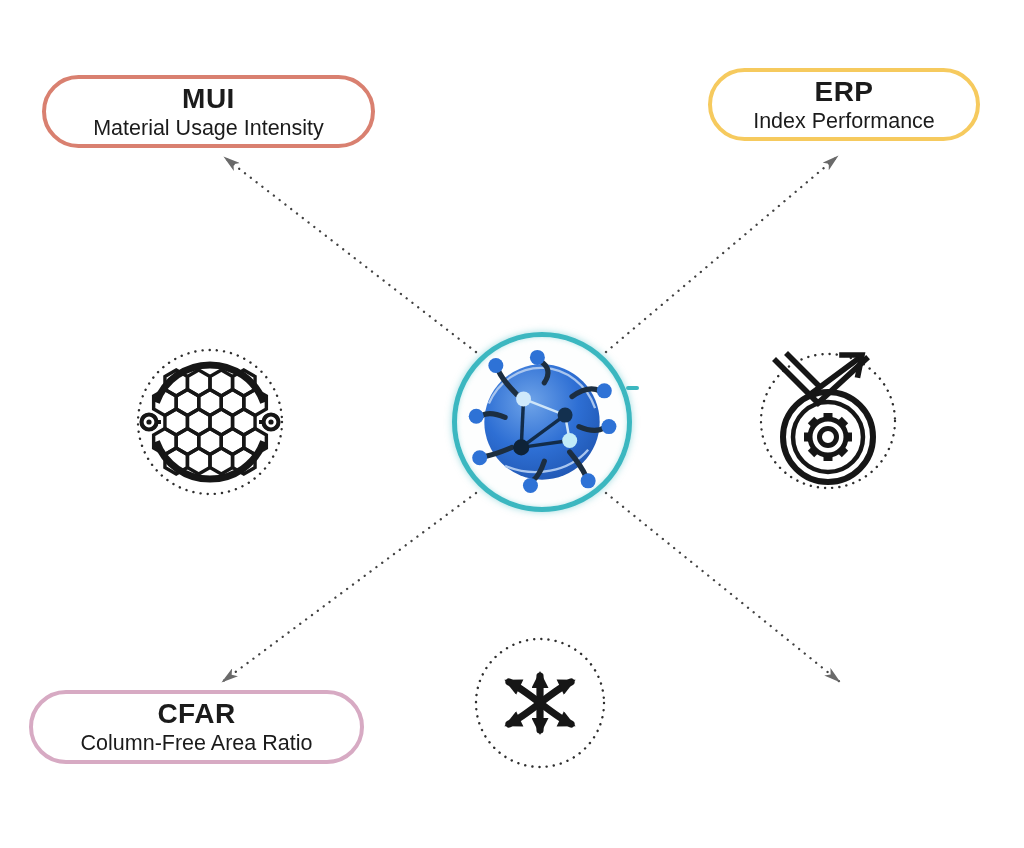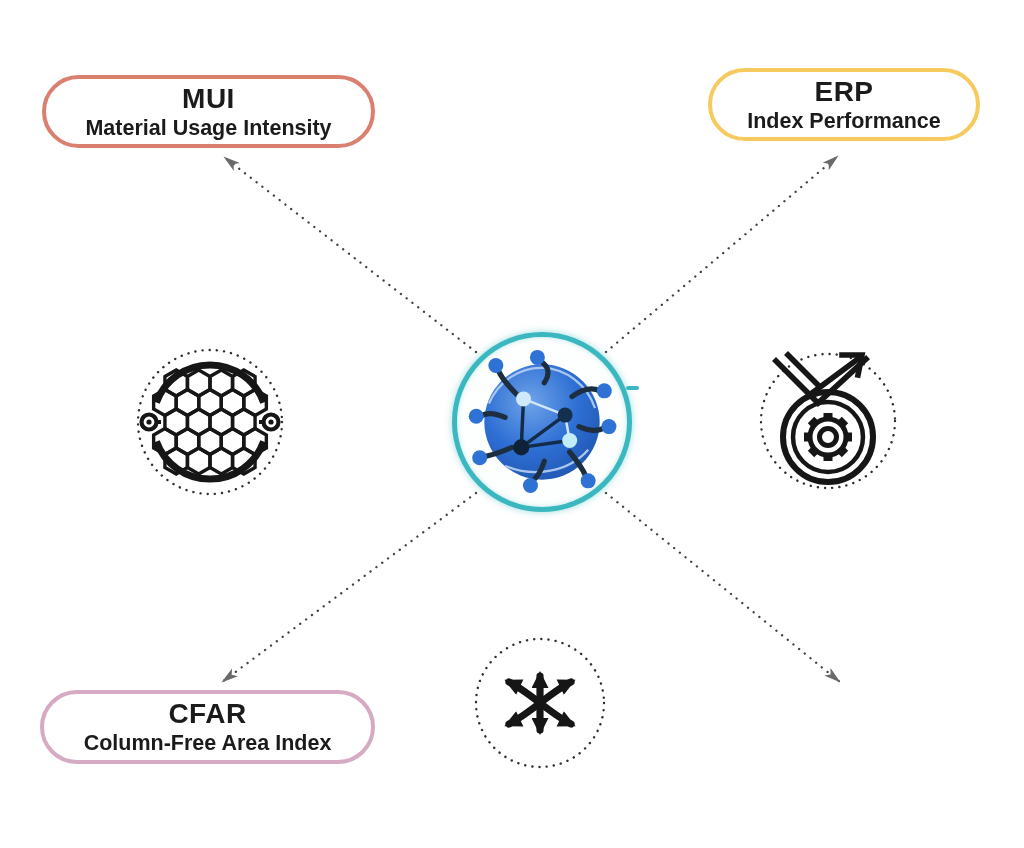--- a/index.html
+++ b/index.html
@@ -3,21 +3,21 @@
 <meta charset="utf-8">
 <style>
   html,body{margin:0;padding:0;background:#ffffff;}
   body{width:1024px;height:848px;overflow:hidden;font-family:"Liberation Sans",sans-serif;}
   .canvas{position:relative;width:829px;height:848px;background:#ffffff;}
 
   
   .metric{position:absolute;box-sizing:border-box;border:4px solid #ccc;border-radius:40px;
           background:#fff;display:flex;flex-direction:column;align-items:center;justify-content:center;}
   .metric .abbr{font-size:28px;font-weight:700;color:#1b1b1b;line-height:32px;letter-spacing:.5px;}
-  .metric .label{font-size:21.5px;font-weight:700;color:#1b1b1b;line-height:26px;}
+  .metric .label{font-size:21.5px;font-weight:400;color:#1b1b1b;line-height:26px;}
 
   
   svg.overlay{position:absolute;left:0;top:0;}
   .conn{fill:none;stroke:#424242;stroke-width:2.3;stroke-dasharray:0.1 7.2;stroke-linecap:round;}
   .conn-head{fill:#6a6a6a;}
 
   
   .hub-ring{position:absolute;left:452px;top:332px;width:180px;height:180px;box-sizing:border-box;
             border:5px solid #3bb7c0;border-radius:50%;display:flex;align-items:center;justify-content:center;
             box-shadow:0 0 7px rgba(59,183,192,.5), inset 0 0 5px rgba(59,183,192,.35);background:#fdfefe;}
@@ -49,23 +49,23 @@
   <div class="metric" style="left: 42px; top: 75px; width: 333px; height: 73px; border-color: rgb(217, 128, 112);">
     <div class="abbr">MUI</div>
     <div class="label">Material Usage Intensity</div>
   </div>
 
   <div class="metric" style="left: 708px; top: 68px; width: 272px; height: 73px; border-color: rgb(246, 202, 94);">
     <div class="abbr">ERP</div>
     <div class="label">Index Performance</div>
   </div>
 
-  <div class="metric" style="left: 40px; top: 690px; width: 335px; height: 74px; border-color: rgb(215, 170, 195);">
+  <div class="metric" style="left: 29px; top: 690px; width: 335px; height: 74px; border-color: rgb(215, 170, 195);">
     <div class="abbr">CFAR</div>
-    <div class="label">Column-Free Area Index</div>
+    <div class="label">Column-Free Area Ratio</div>
   </div>
 
 
   <div class="hub-ring" style="border-color: rgb(59, 183, 192);">
     <svg width="150" height="150" viewBox="-65 -65 130 130">
       <defs>
         <radialGradient id="gblue" cx="40%" cy="33%" r="75%">
           <stop offset="0%" stop-color="#6ea3e8"></stop>
           <stop offset="55%" stop-color="#2e6fd4"></stop>
           <stop offset="100%" stop-color="#1f55b0"></stop>

